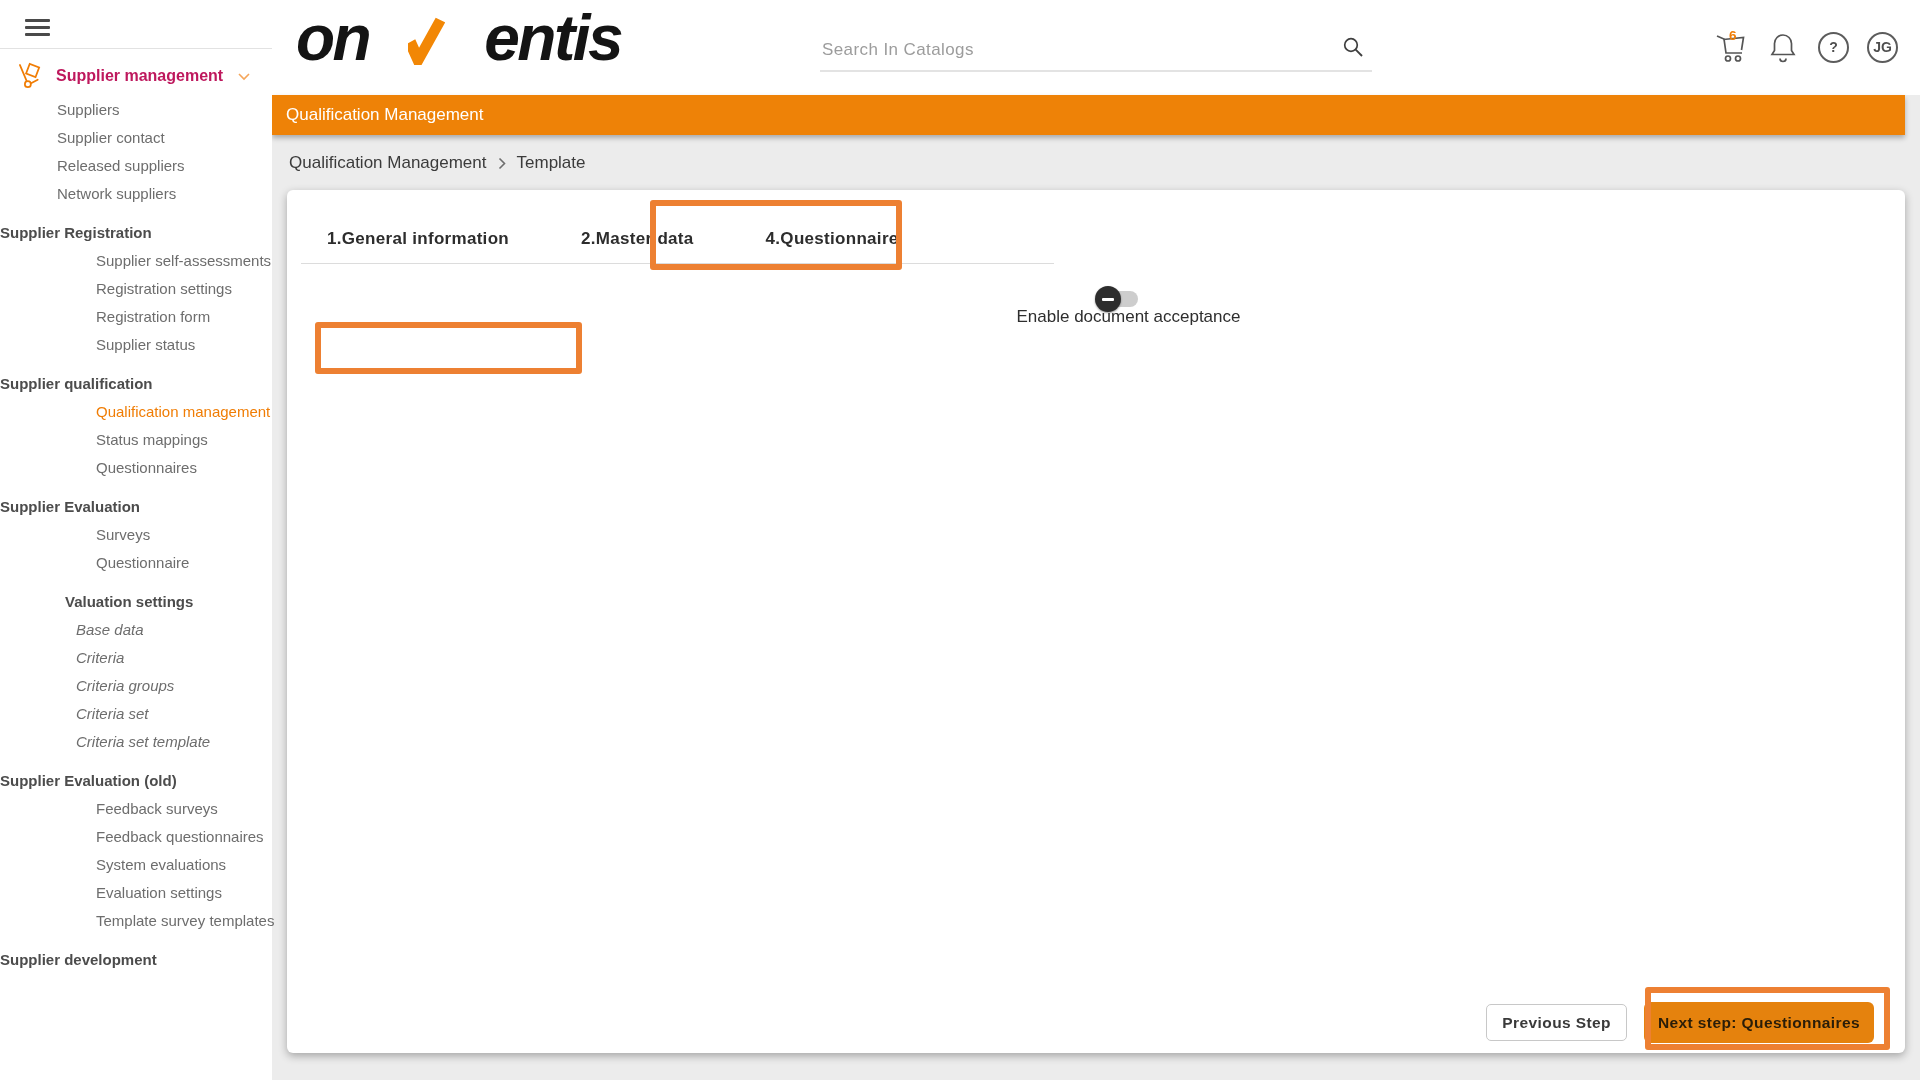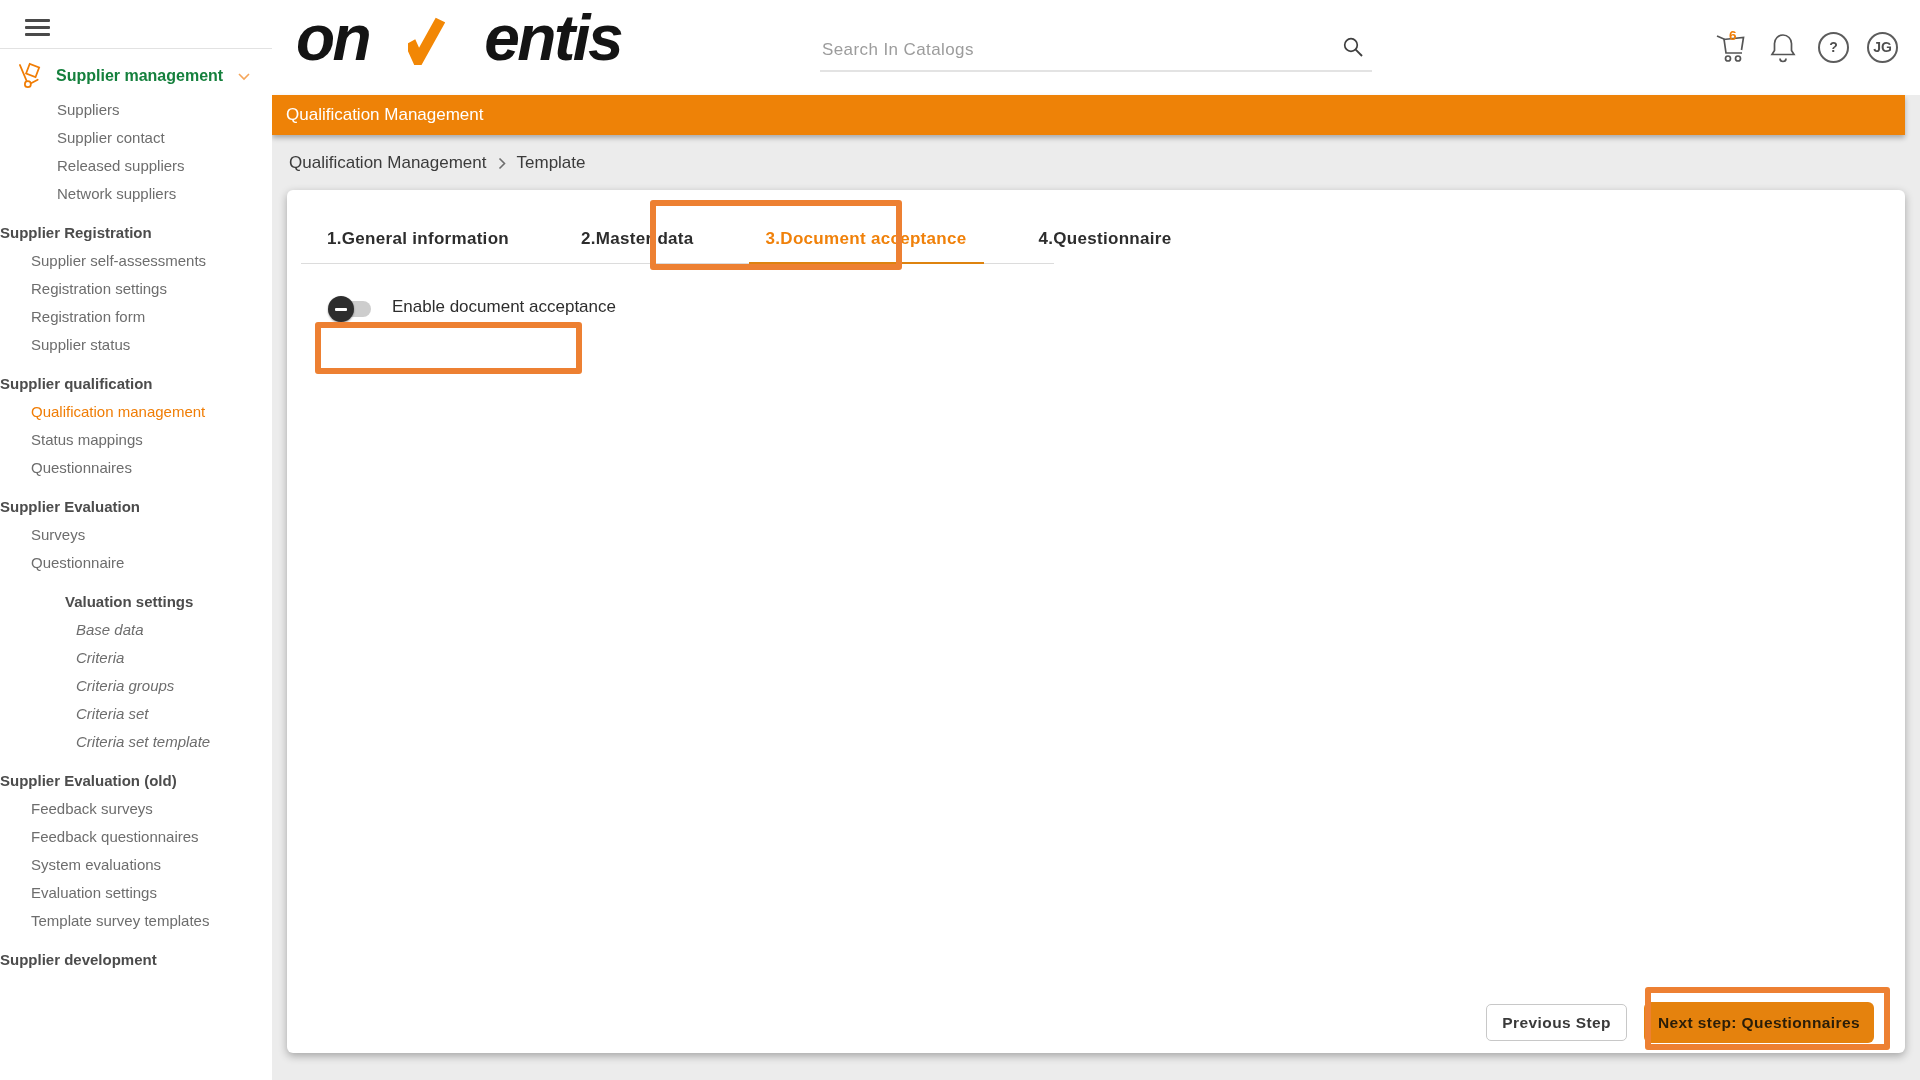--- a/index.html
+++ b/index.html
@@ -5,26 +5,26 @@
   * { margin:0; padding:0; box-sizing:border-box; }
   html,body { background:#d8d8d8; }
   body { font-family:"Liberation Sans", sans-serif; }
   .screen { position:relative; width:1920px; height:1080px; background:#ececec; overflow:hidden; }
 
   
   .sidebar { position:absolute; left:0; top:0; width:272px; height:1080px; background:#fff; z-index:6; }
   .ham-row { height:49px; border-bottom:1px solid #e2e2e2; padding:19px 0 0 25px; cursor:pointer; }
   .ham-row span { display:block; width:25px; height:2.5px; background:#4a4a4a; margin-bottom:4.5px; border-radius:1px; }
   .root-item { position:relative; display:flex; align-items:center; height:30px; margin-top:12px; padding-left:16px; cursor:pointer; }
-  .root-item .root-label { margin-left:13px; font-size:16px; font-weight:700; color:#15803d; }
+  .root-item .root-label { margin-left:13px; font-size:16px; font-weight:700; color:#be185d; }
   .root-item .chev { position:absolute; right:22px; top:12px; }
   .nav-list { list-style:none; margin-top:5px; }
   .nav-list li { height:28px; line-height:28px; font-size:15px; color:#6d6d6d; cursor:pointer; white-space:nowrap; }
   .nav-list li.l1 { padding-left:57px; }
-  .nav-list li.l2 { padding-left:31px; }
+  .nav-list li.l2 { padding-left:96px; }
   .nav-list li.l3 { padding-left:76px;font-style:italic; }
   .nav-list li.hdr { font-weight:700; color:#4c4c4c; cursor:default; }
   .nav-list li.sub { padding-left:65px; font-weight:700; color:#4c4c4c; cursor:default; }
   .nav-list li.gap { margin-top:11px; }
   .nav-list li.active { color:#F07D05; }
 
   
   .main { position:absolute; left:272px; top:0; width:1648px; height:1080px; }
   .topbar { position:relative; height:95px; background:#fff; }
 
@@ -53,21 +53,21 @@
 
   
   .card { position:relative; margin-left:15px; width:1618px; height:863px; background:#fff; border-radius:6px;
           box-shadow:0 3px 9px rgba(0,0,0,.30); }
   .tabs { display:flex; margin-left:14px; padding-top:24px; width:753px; border-bottom:1px solid #dcdcdc;gap:20px; }
   .tab { padding:15px 26px 14px 26px; font-size:17px; font-weight:700; color:#2d2d2d; letter-spacing:.3px; cursor:pointer; position:relative; white-space:nowrap; }
   .tab.active { color:#F0810A; }
   .tab.active::after { content:""; position:absolute; left:9px; right:9px; bottom:-1px; height:2.5px; background:#DE830F; }
 
   .heading { margin:28px 0 0 40px; font-size:25px; font-weight:700; color:#1e1e1e; letter-spacing:.2px; }
-  .toggle-row { display:flex; align-items:flex-end; margin:27px 0 0 44px; height:26px; }
+  .toggle-row { display:flex; align-items:center; margin:27px 0 0 44px; height:26px;flex-direction:column; }
   .switch { position:relative; width:40px; height:16px; cursor:pointer; }
   .switch .track { width:40px; height:16px; border-radius:8px; background:#cdcdcd; }
   .switch .thumb { position:absolute; left:-3px; top:-5px; width:26px; height:26px; border-radius:50%; background:#2d2d2d;
                    display:flex; align-items:center; justify-content:center; box-shadow:0 1px 2px rgba(0,0,0,.4); }
   .switch .thumb::after { content:""; width:12px; height:3px; background:#fff; border-radius:1px; }
   .toggle-label { margin-left:21px; font-size:17px; color:#2e2e2e; }
 
   .footer-btns { position:absolute; right:31px; bottom:10px; display:flex; align-items:center; gap:17px; }
   .btn { font-family:"Liberation Sans",sans-serif; font-weight:700; letter-spacing:.4px; cursor:pointer; }
   .btn-prev { height:37px; padding:0 15px; font-size:15.5px; color:#3a3a3a; background:#fff; border:1px solid #c8c8c8; border-radius:5px;margin-left:34px; }
@@ -197,21 +197,20 @@
         <polyline points="1.5,1.5 6.5,6.5 1.5,11.5" fill="none" stroke="#6e6e6e" stroke-width="1.6"></polyline>
       </svg>
       <span>Template</span>
     </div>
 
     <div class="card">
 
       <div class="tabs">
         <div class="tab">1.General information</div>
         <div class="tab">2.Master data</div>
-        <div class="tab active">3.Document acceptance</div>
         <div class="tab">4.Questionnaire</div>
       </div>
 
 
       <div class="toggle-row">
         <div class="switch">
           <div class="track"></div>
           <div class="thumb"></div>
         </div>
         <span class="toggle-label">Enable document acceptance</span>

